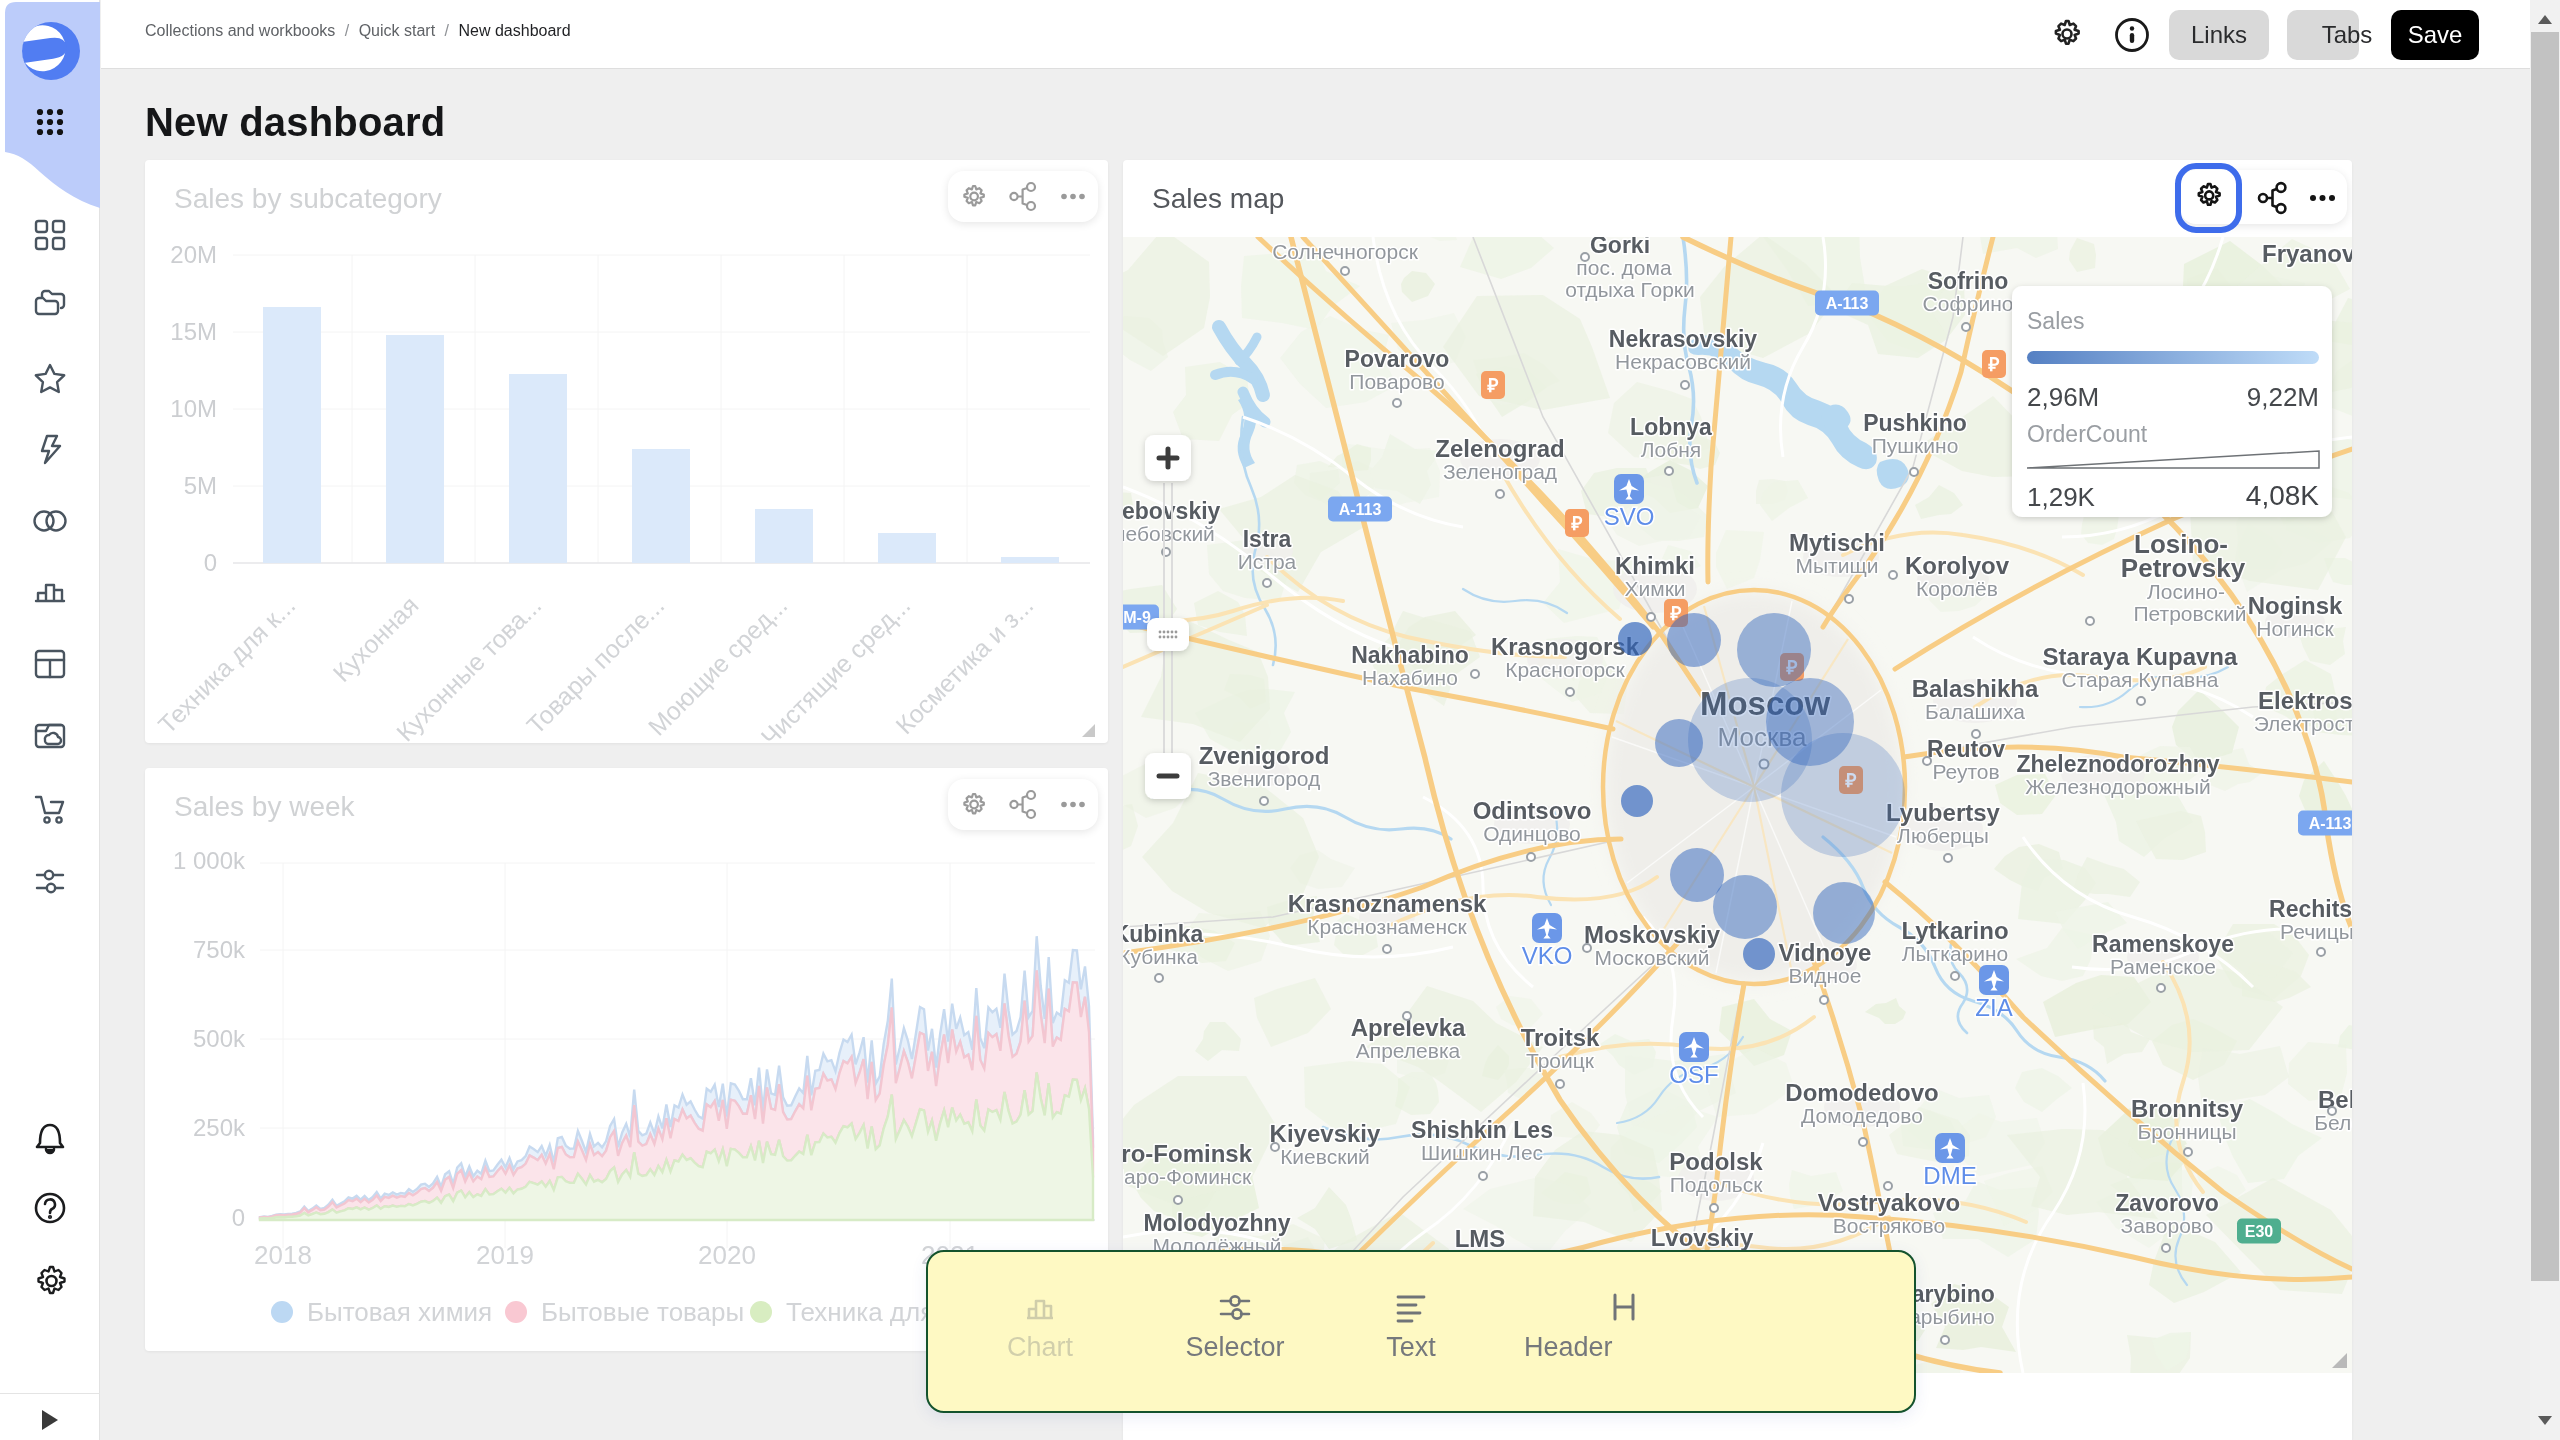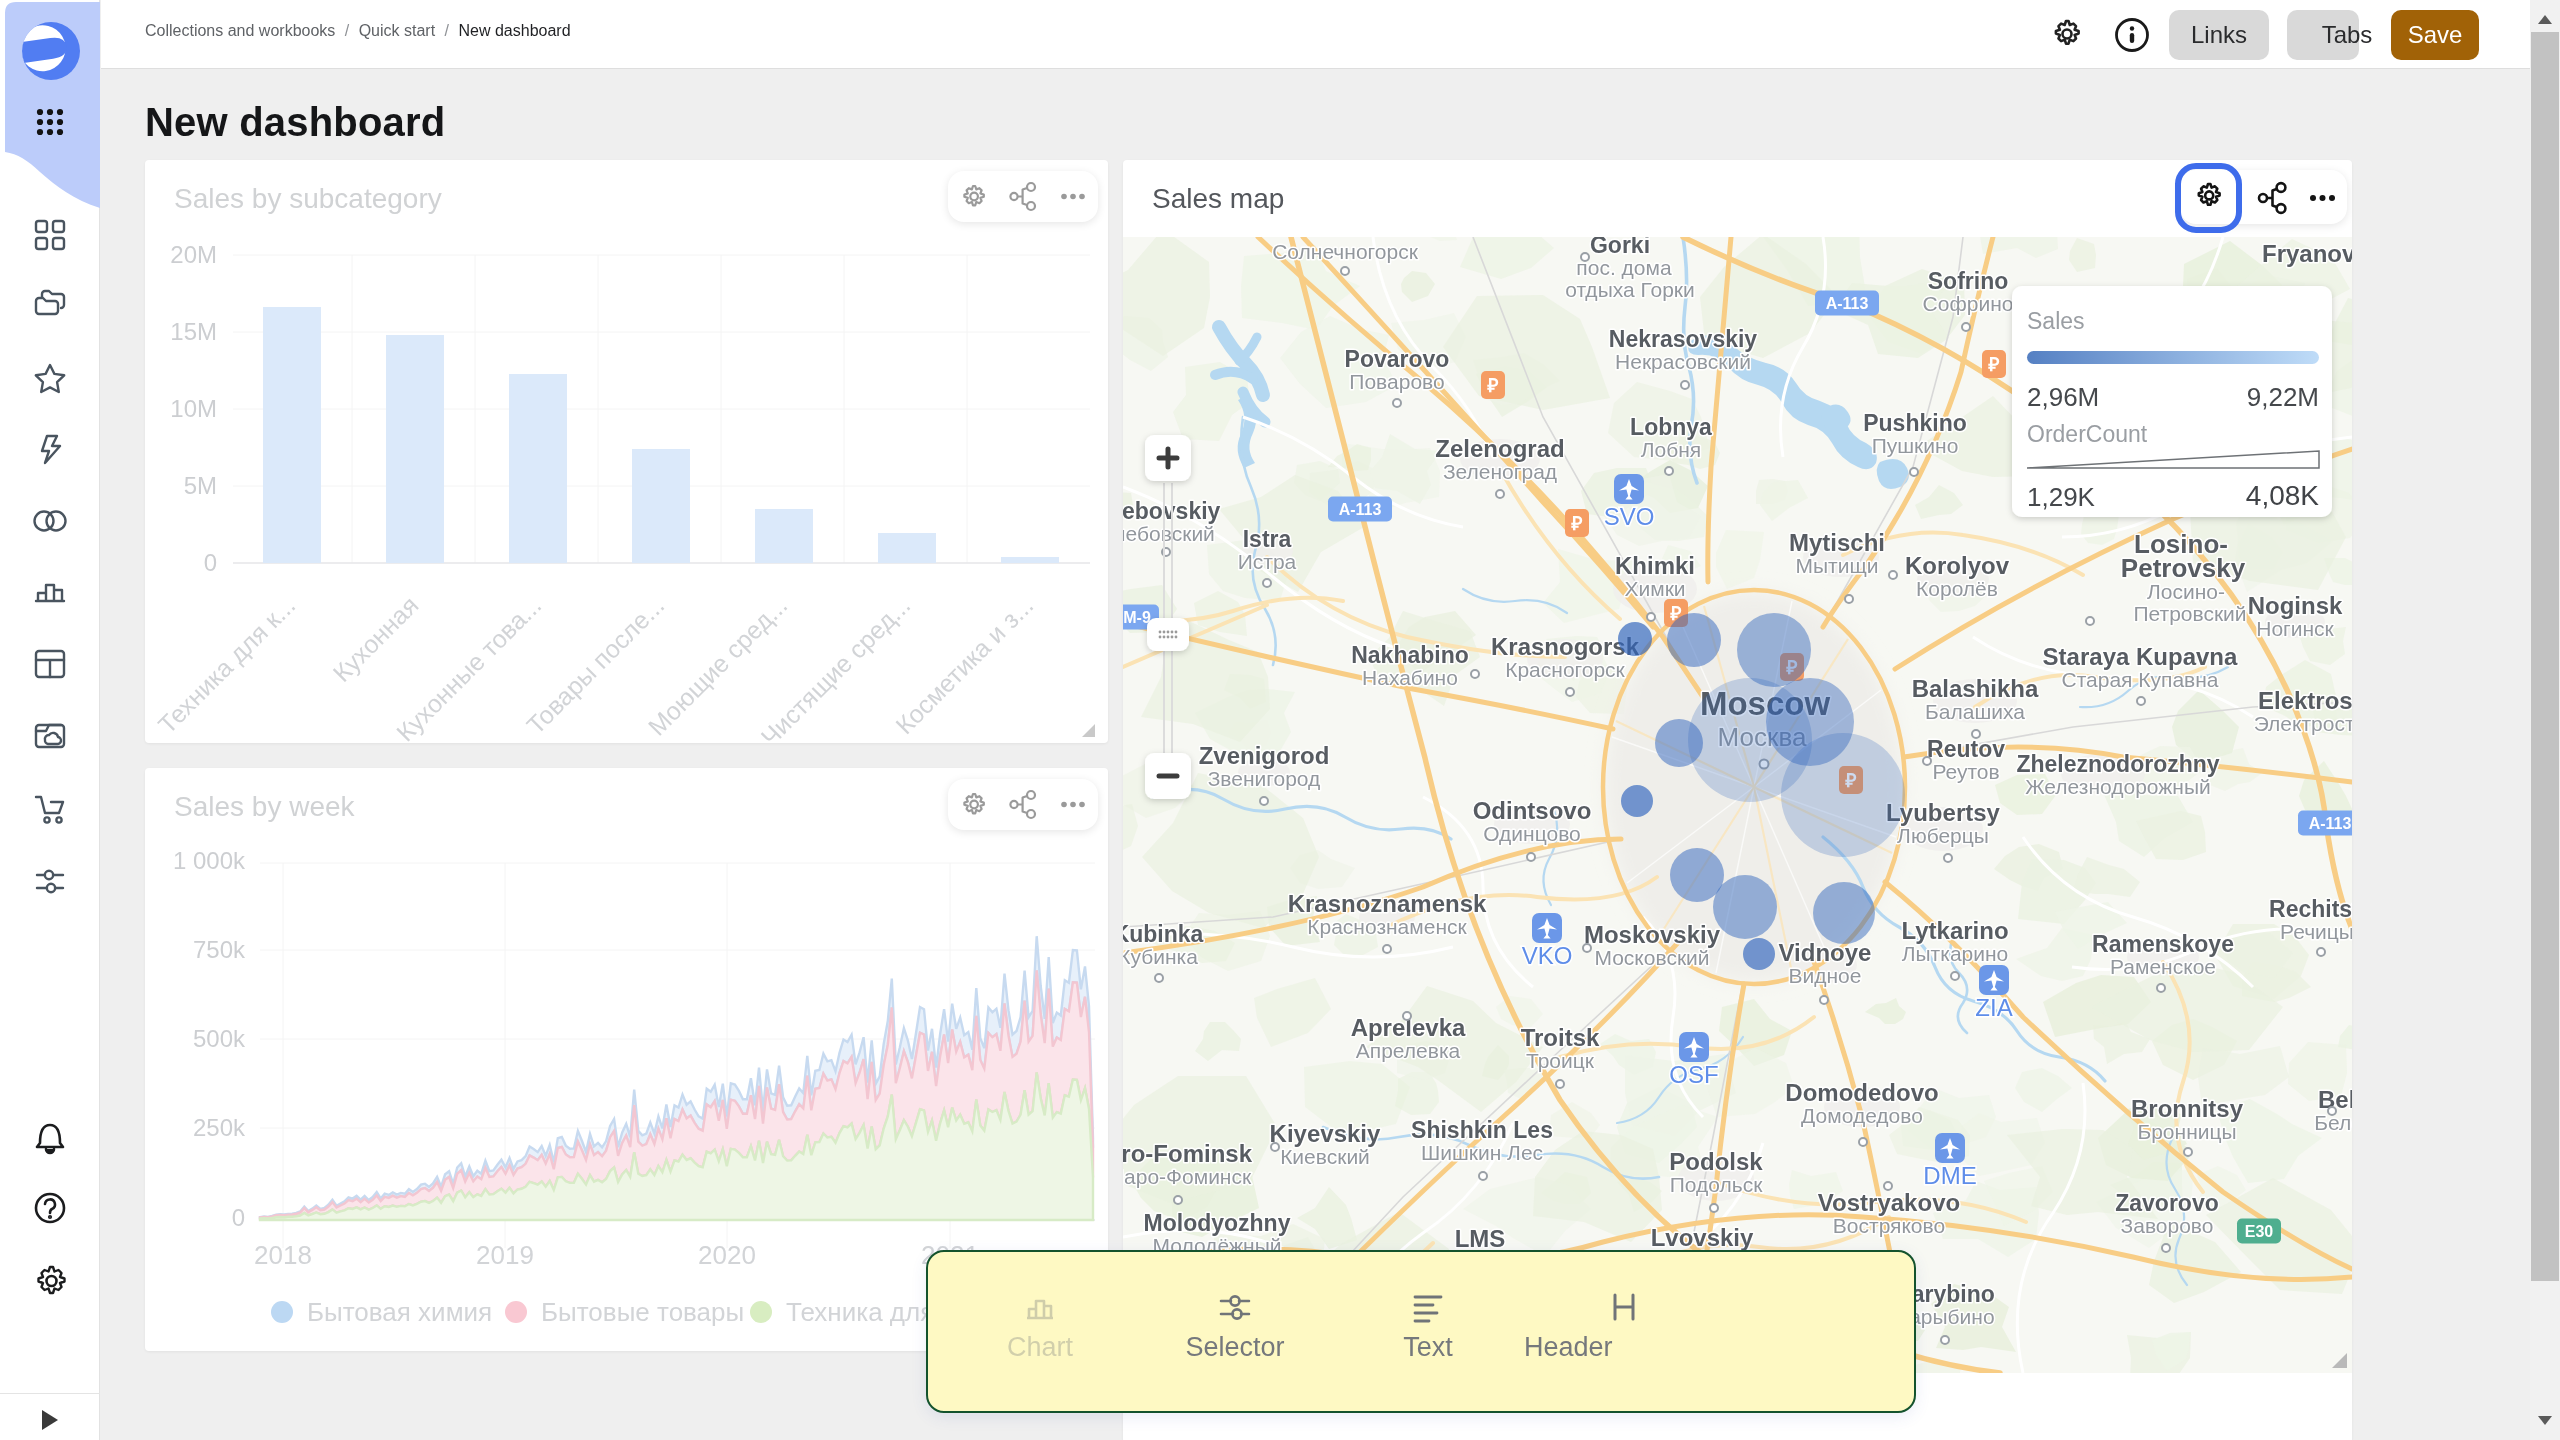--- a/index.html
+++ b/index.html
@@ -107,21 +107,21 @@
     <path d="M18,4 l2.5,0 1.3,4 3.6,-1.4 2.6,2.6 -1.4,3.6 4,1.3 0,2.5 -4,1.3 1.4,3.6 -2.6,2.6 -3.6,-1.4 -1.3,4 -2.5,0 -1.3,-4 -3.6,1.4 -2.6,-2.6 1.4,-3.6 -4,-1.3 0,-2.5 4,-1.3 -1.4,-3.6 2.6,-2.6 3.6,1.4 Z"></path>
     <circle cx="19" cy="17" r="4.5"></circle>
   </svg>
   <svg style="position:absolute;left:2012px;top:16px" width="38" height="38" viewBox="0 0 38 38">
     <circle cx="19" cy="19" r="15.5" fill="none" stroke="#1a1a1a" stroke-width="2.8"></circle>
     <circle cx="19" cy="12.5" r="2.2" fill="#1a1a1a"></circle>
     <rect x="16.8" y="17" width="4.4" height="10" rx="2.2" fill="#1a1a1a"></rect>
   </svg>
   <div class="topbtn" style="left:2068px;width:100px;">Links</div>
   <div class="topbtn" style="left:2186px;width:72px;padding-left:48px;">Tabs</div>
-  <div class="topbtn" style="left:2290px;width:88px;background:#a16207;color:#fff;">Save</div>
+  <div class="topbtn" style="left:2290px;width:88px;background:#000000;color:#fff;">Save</div>
 </div>
 
 <div class="content">
   <div class="title">New dashboard</div>
 
   <div class="card" style="left:44px;top:90px;width:963px;height:583px;">
     <div class="cardtitle">Sales by subcategory</div>
     <svg style="position:absolute;left:0;top:0" width="963" height="583" viewBox="0 0 963 583">
       <g stroke="#f4f4f4" stroke-width="1">
         <line x1="88" y1="95" x2="945" y2="95"></line>
@@ -795,21 +795,21 @@
       <div style="position:absolute;top:80px;width:100%;text-align:center;font-size:27px;color:#75787c;">Chart</div>
     </div>
     <div style="position:absolute;left:207px;top:0;width:200px;height:100%;">
       <svg style="position:absolute;left:81px;top:36px" width="38" height="38" viewBox="0 0 38 38" fill="none" stroke="#707478" stroke-width="2.6" stroke-linecap="round">
         <path d="M5,13 h10 M23,13 h10 M5,26 h12 M25,26 h8"></path>
         <circle cx="19" cy="13" r="4.6"></circle>
           <circle cx="21" cy="26" r="4.6"></circle>
       </svg>
       <div style="position:absolute;top:80px;width:100%;text-align:center;font-size:27px;color:#75787c;">Selector</div>
     </div>
-    <div style="position:absolute;left:400px;top:0;width:200px;height:100%;">
+    <div style="position:absolute;left:383px;top:0;width:200px;height:100%;">
       <svg style="position:absolute;left:81px;top:36px" width="38" height="38" viewBox="0 0 38 38" fill="none" stroke="#707478" stroke-width="2.8" stroke-linecap="round">
         <path d="M6,9 h26 M6,17 h18 M6,25 h22 M6,33 h14"></path>
       </svg>
       <div style="position:absolute;top:80px;width:100%;text-align:center;font-size:27px;color:#75787c;">Text</div>
     </div>
     <div style="position:absolute;left:596px;top:0;width:200px;height:100%;">
       <svg style="position:absolute;left:81px;top:36px" width="38" height="38" viewBox="0 0 38 38" fill="none" stroke="#707478" stroke-width="3" stroke-linecap="round">
         <path d="M10,7 v24 M28,7 v24 M10,19 h18"></path>
       </svg>
       <div style="position:absolute;top:80px;width:100%;text-align:left;font-size:27px;color:#75787c;">Header</div>

